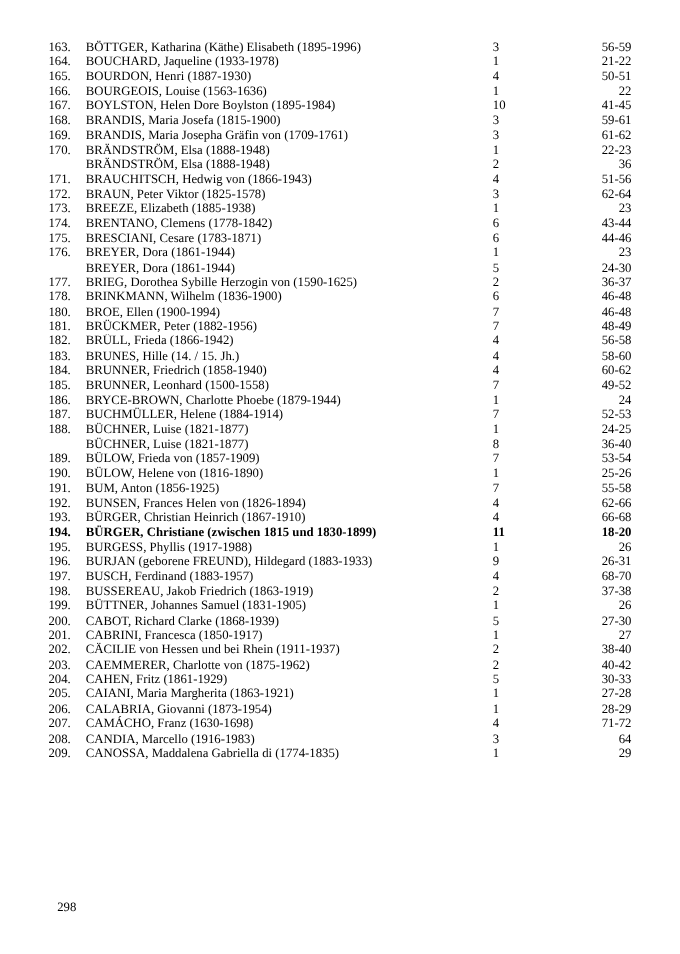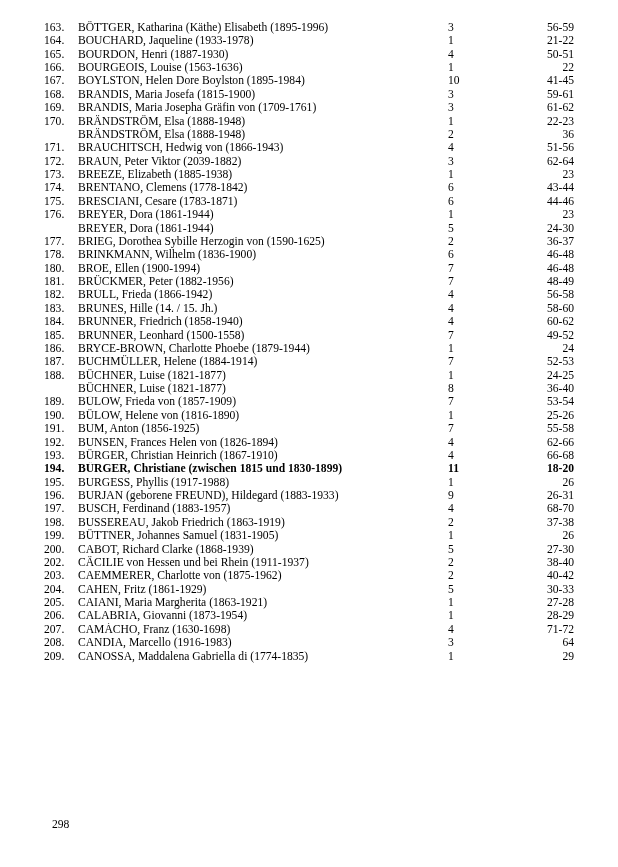--- a/index.html
+++ b/index.html
@@ -12,21 +12,21 @@
     background: #ffffff;
     font-family: "Liberation Serif", serif;
     color: #000000;
     overflow: hidden;
   }
   .page {
     position: relative;
     width: 618px;
     height: 867px;
     box-sizing: border-box;
-    padding: 21px 44px 0 44px;
+    padding: 36px 44px 0 44px;
   }
   table.index {
     width: 100%;
     border-collapse: collapse;
     table-layout: fixed;
     font-size: 11.6px;
     line-height: 1.0;
   }
   table.index td {
     padding: 0.9px 0;
@@ -123,21 +123,21 @@
           <td class="pages">36</td>
         </tr>
         <tr>
           <td class="num">171.</td>
           <td class="name">BRAUCHITSCH, Hedwig von (1866-1943)</td>
           <td class="count">4</td>
           <td class="pages">51-56</td>
         </tr>
         <tr>
           <td class="num">172.</td>
-          <td class="name">BRAUN, Peter Viktor (2039-1882)</td>
+          <td class="name">BRAUN, Peter Viktor (1825-1578)</td>
           <td class="count">3</td>
           <td class="pages">62-64</td>
         </tr>
         <tr>
           <td class="num">173.</td>
           <td class="name">BREEZE, Elizabeth (1885-1938)</td>
           <td class="count">1</td>
           <td class="pages">23</td>
         </tr>
         <tr>
@@ -300,20 +300,26 @@
           <td class="num">199.</td>
           <td class="name">BÜTTNER, Johannes Samuel (1831-1905)</td>
           <td class="count">1</td>
           <td class="pages">26</td>
         </tr>
         <tr>
           <td class="num">200.</td>
           <td class="name">CABOT, Richard Clarke (1868-1939)</td>
           <td class="count">5</td>
           <td class="pages">27-30</td>
+        </tr>
+        <tr>
+          <td class="num">201.</td>
+          <td class="name">CABRINI, Francesca (1850-1917)</td>
+          <td class="count">1</td>
+          <td class="pages">27</td>
         </tr>
         <tr>
           <td class="num">202.</td>
           <td class="name">CÄCILIE von Hessen und bei Rhein (1911-1937)</td>
           <td class="count">2</td>
           <td class="pages">38-40</td>
         </tr>
         <tr>
           <td class="num">203.</td>
           <td class="name">CAEMMERER, Charlotte von (1875-1962)</td>

